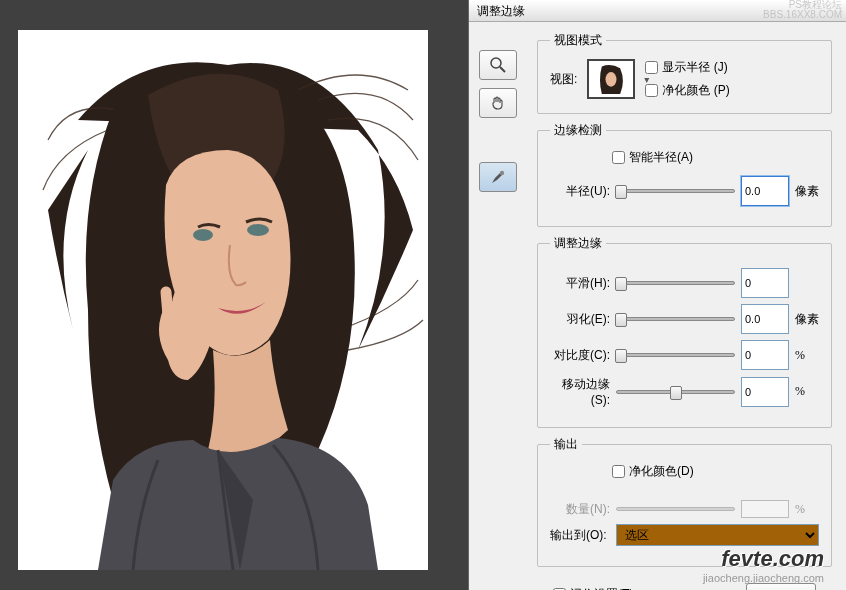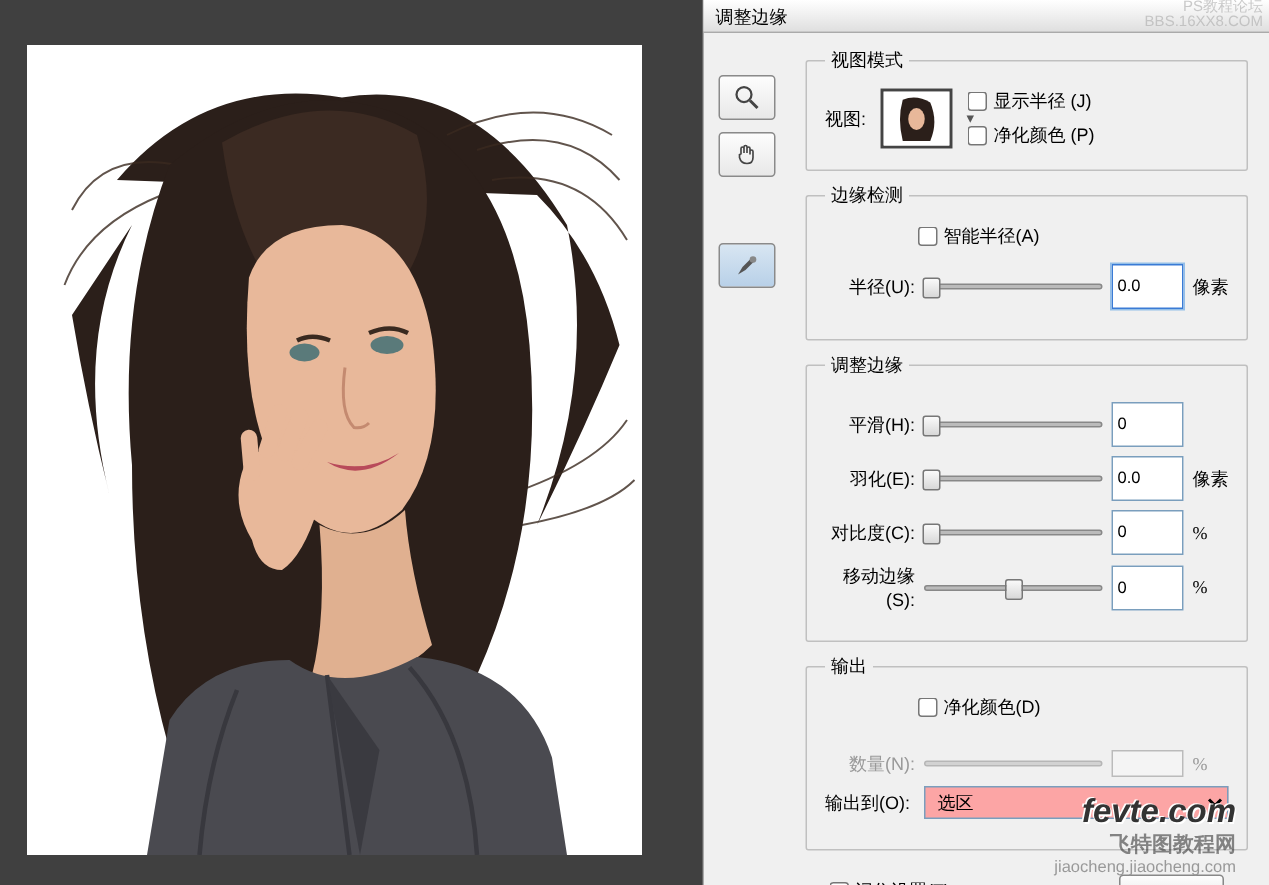--- a/index.html
+++ b/index.html
@@ -33,21 +33,21 @@
     .slider-label { width: 60px; text-align: right; }
     .slider-track { flex: 1; height: 4px; background: #bbb; border: 1px solid #888; border-radius: 2px; position: relative; }
     .slider-thumb { position: absolute; top: -5px; width: 12px; height: 14px; background: linear-gradient(#fafafa,#d8d8d8); border: 1px solid #777; border-radius: 2px; }
     .slider-value { width: 48px; height: 30px; border: 1px solid #7a9ebd; font-size: 11px; padding: 1px 3px; background: #fff; }
     .slider-value.hl { border: 1px solid #3a7bd5; outline: 1px solid #94bfe8; }
     .slider-unit { width: 24px; font-size: 12px; font-family: Liberation Serif, serif; }
     .disabled { color: #999; }
     
     .out-row { display: flex; align-items: center; gap: 6px; margin: 6px 0; }
     .out-label { width: 60px; text-align: left; }
-    select.out-sel { flex: 1; height: 22px; border: 1px solid #7a9ebd; background: #fca5a5; font-size: 12px; padding: 0 4px; }
+    select.out-sel { flex: 1; height: 22px; border: 1px solid #7a9ebd; background: #a16207; font-size: 12px; padding: 0 4px; }
     
     .bottom-row { padding: 8px 16px; display: flex; }
     .ok-btn { margin-left: auto; width: 70px; height: 22px; background: linear-gradient(#fdfdfd,#e3e3e3); border: 1px solid #888; border-radius: 3px; }
     
     .wm-bottom { position: absolute; right: 22px; bottom: 6px; text-align: right; }
     .wm-logo { font-size: 22px; font-weight: bold; font-style: italic; color: #333; text-shadow: 1px 1px 0 #fff, -1px -1px 0 #fff; }
     .wm-logo span { color: #333; }
     .wm-sub { font-size: 14px; color: rgba(40,40,40,.55); font-weight: bold; }
     .wm-url { font-size: 11px; color: #999; }
     
@@ -235,15 +235,14 @@
             <span>记住设置(T)</span>
           </label>
         <button class="ok-btn"></button>
       </div>
     </div>
   </div>
 </div>
 
 <div class="wm-bottom">
   <div class="wm-logo"><span>fevte</span><span>.com</span></div>
-  <div class="wm-sub">飞特图教程网</div>
   <div class="wm-url">jiaocheng.jiaocheng.com</div>
 </div>
 
 </body></html>

